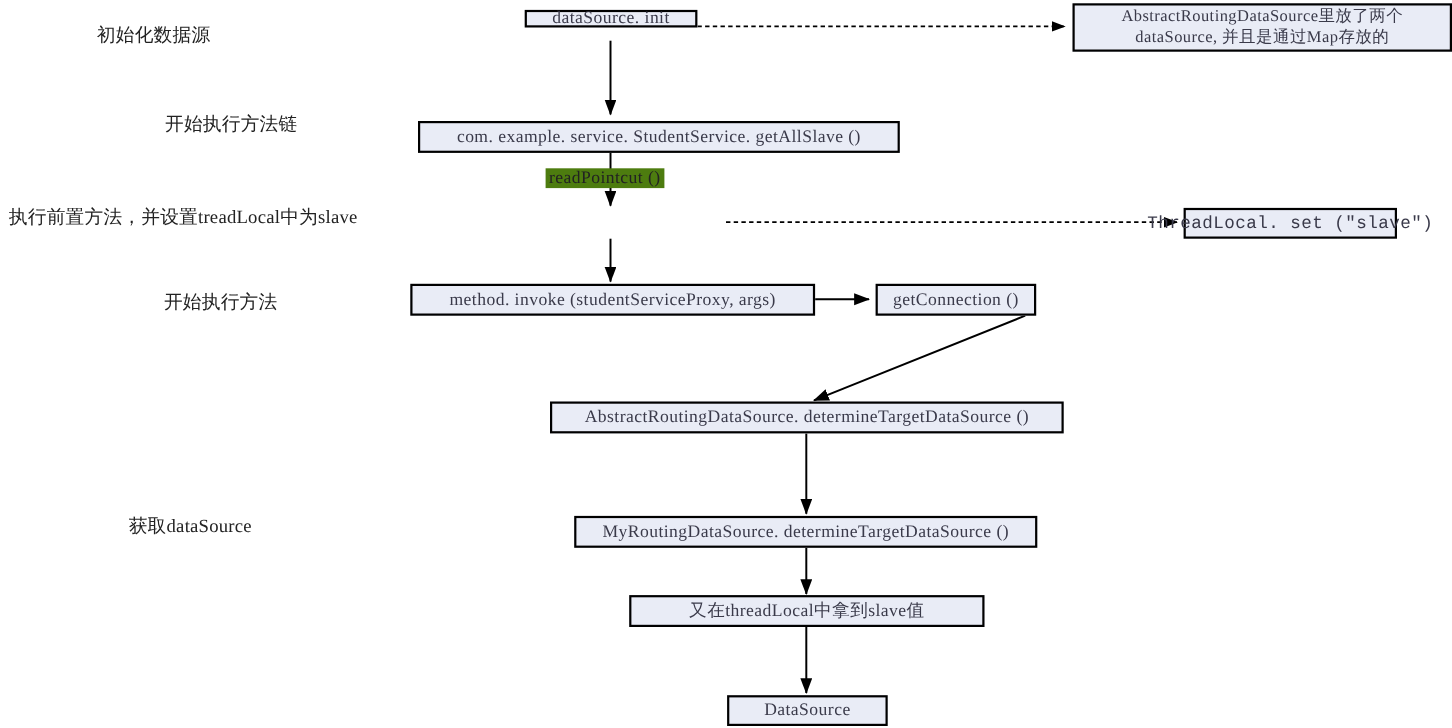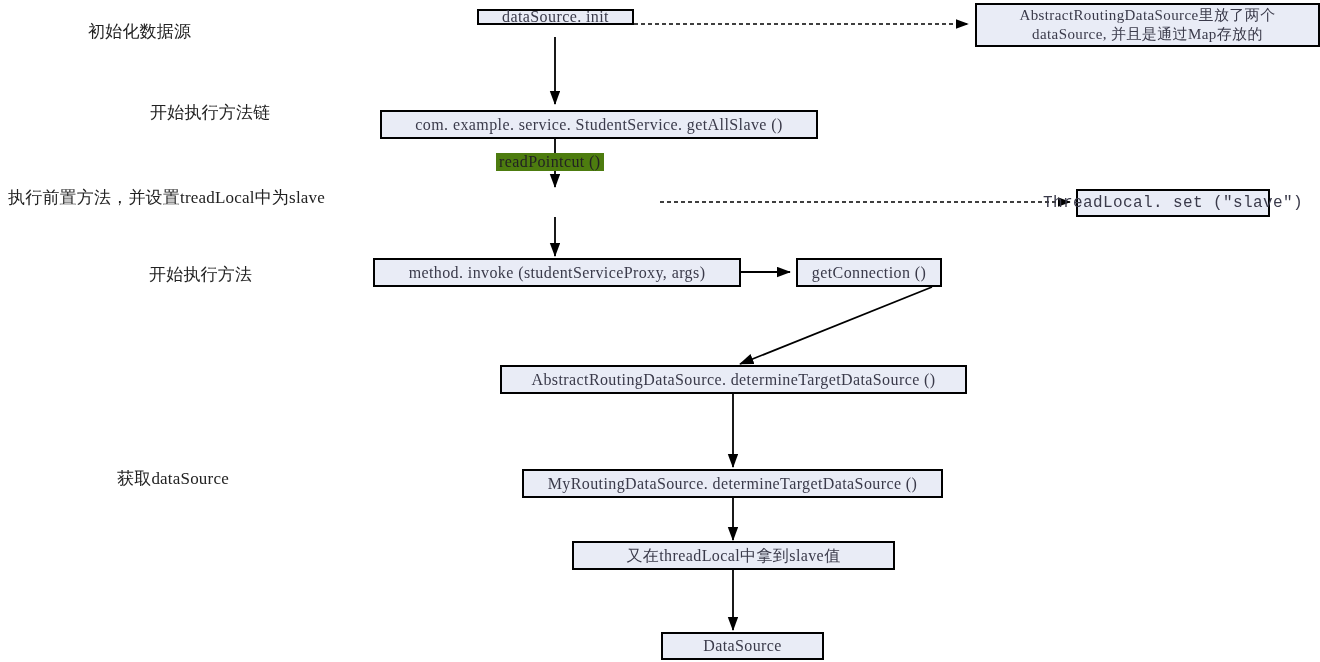--- a/index.html
+++ b/index.html
@@ -143,17 +143,17 @@
   <div class="node" style="left:373px; top:258px; width:368px; height:29px;">method. invoke (studentServiceProxy, args)</div>
 
   <div class="node" style="left:796px; top:258px; width:146px; height:29px;">getConnection ()</div>
 
   <div class="node" style="left:500px; top:365px; width:467px; height:29px;">AbstractRoutingDataSource. determineTargetDataSource ()</div>
 
   <div class="node" style="left:522px; top:469px; width:421px; height:29px;">MyRoutingDataSource. determineTargetDataSource ()</div>
 
   <div class="node" style="left:572px; top:541px; width:323px; height:29px;">又在threadLocal中拿到slave值</div>
 
-  <div class="node" style="left:661px; top:632px; width:163px; height:28px;">DataSource</div>
+  <div class="node" style="left:661px; top:632px; width:146px; height:28px;">DataSource</div>
 
   <div class="watermark"></div>
 
 </div>
 
 </body></html>

